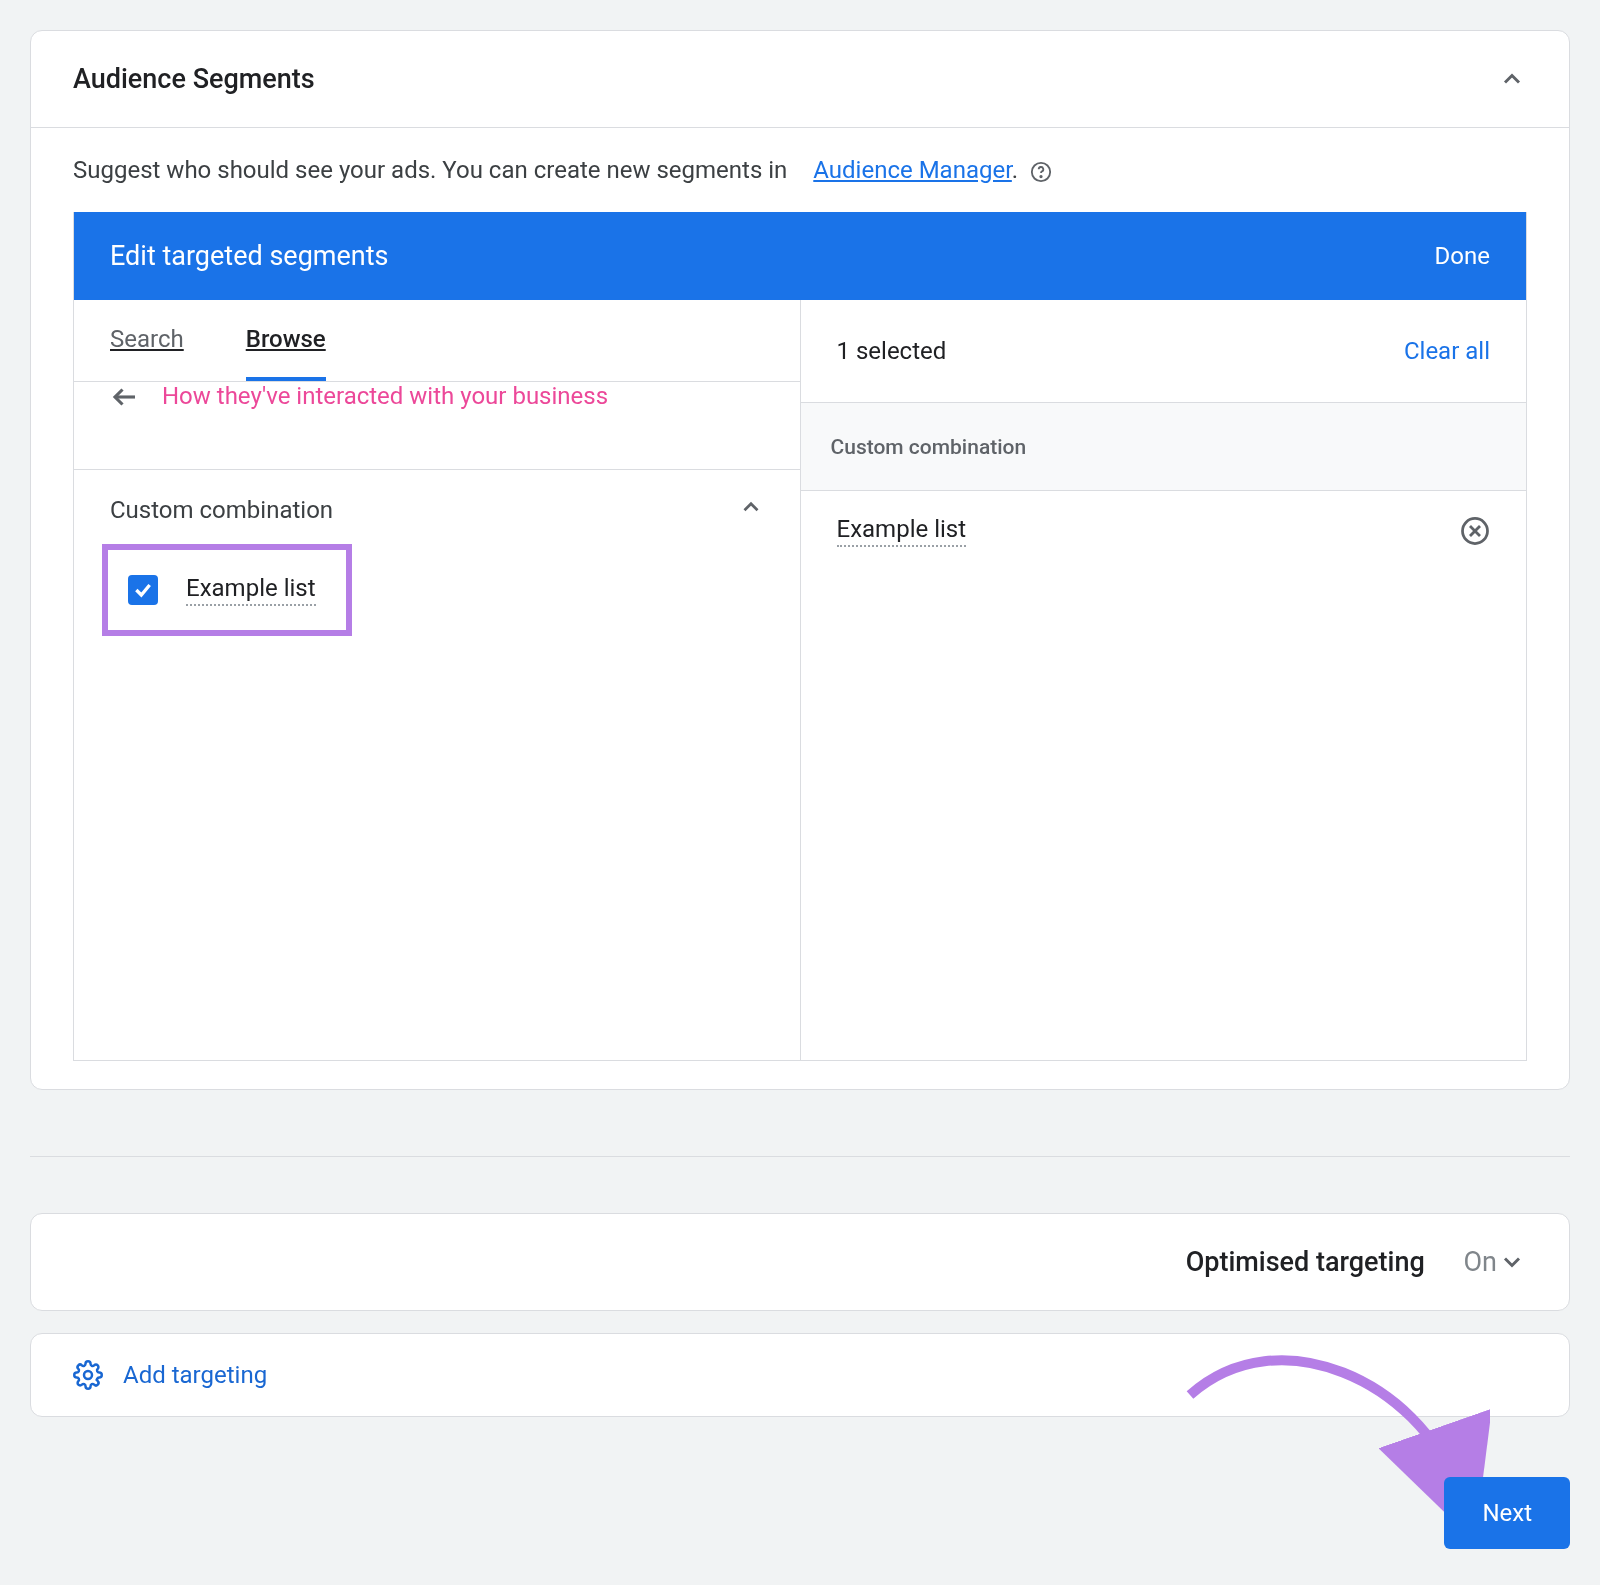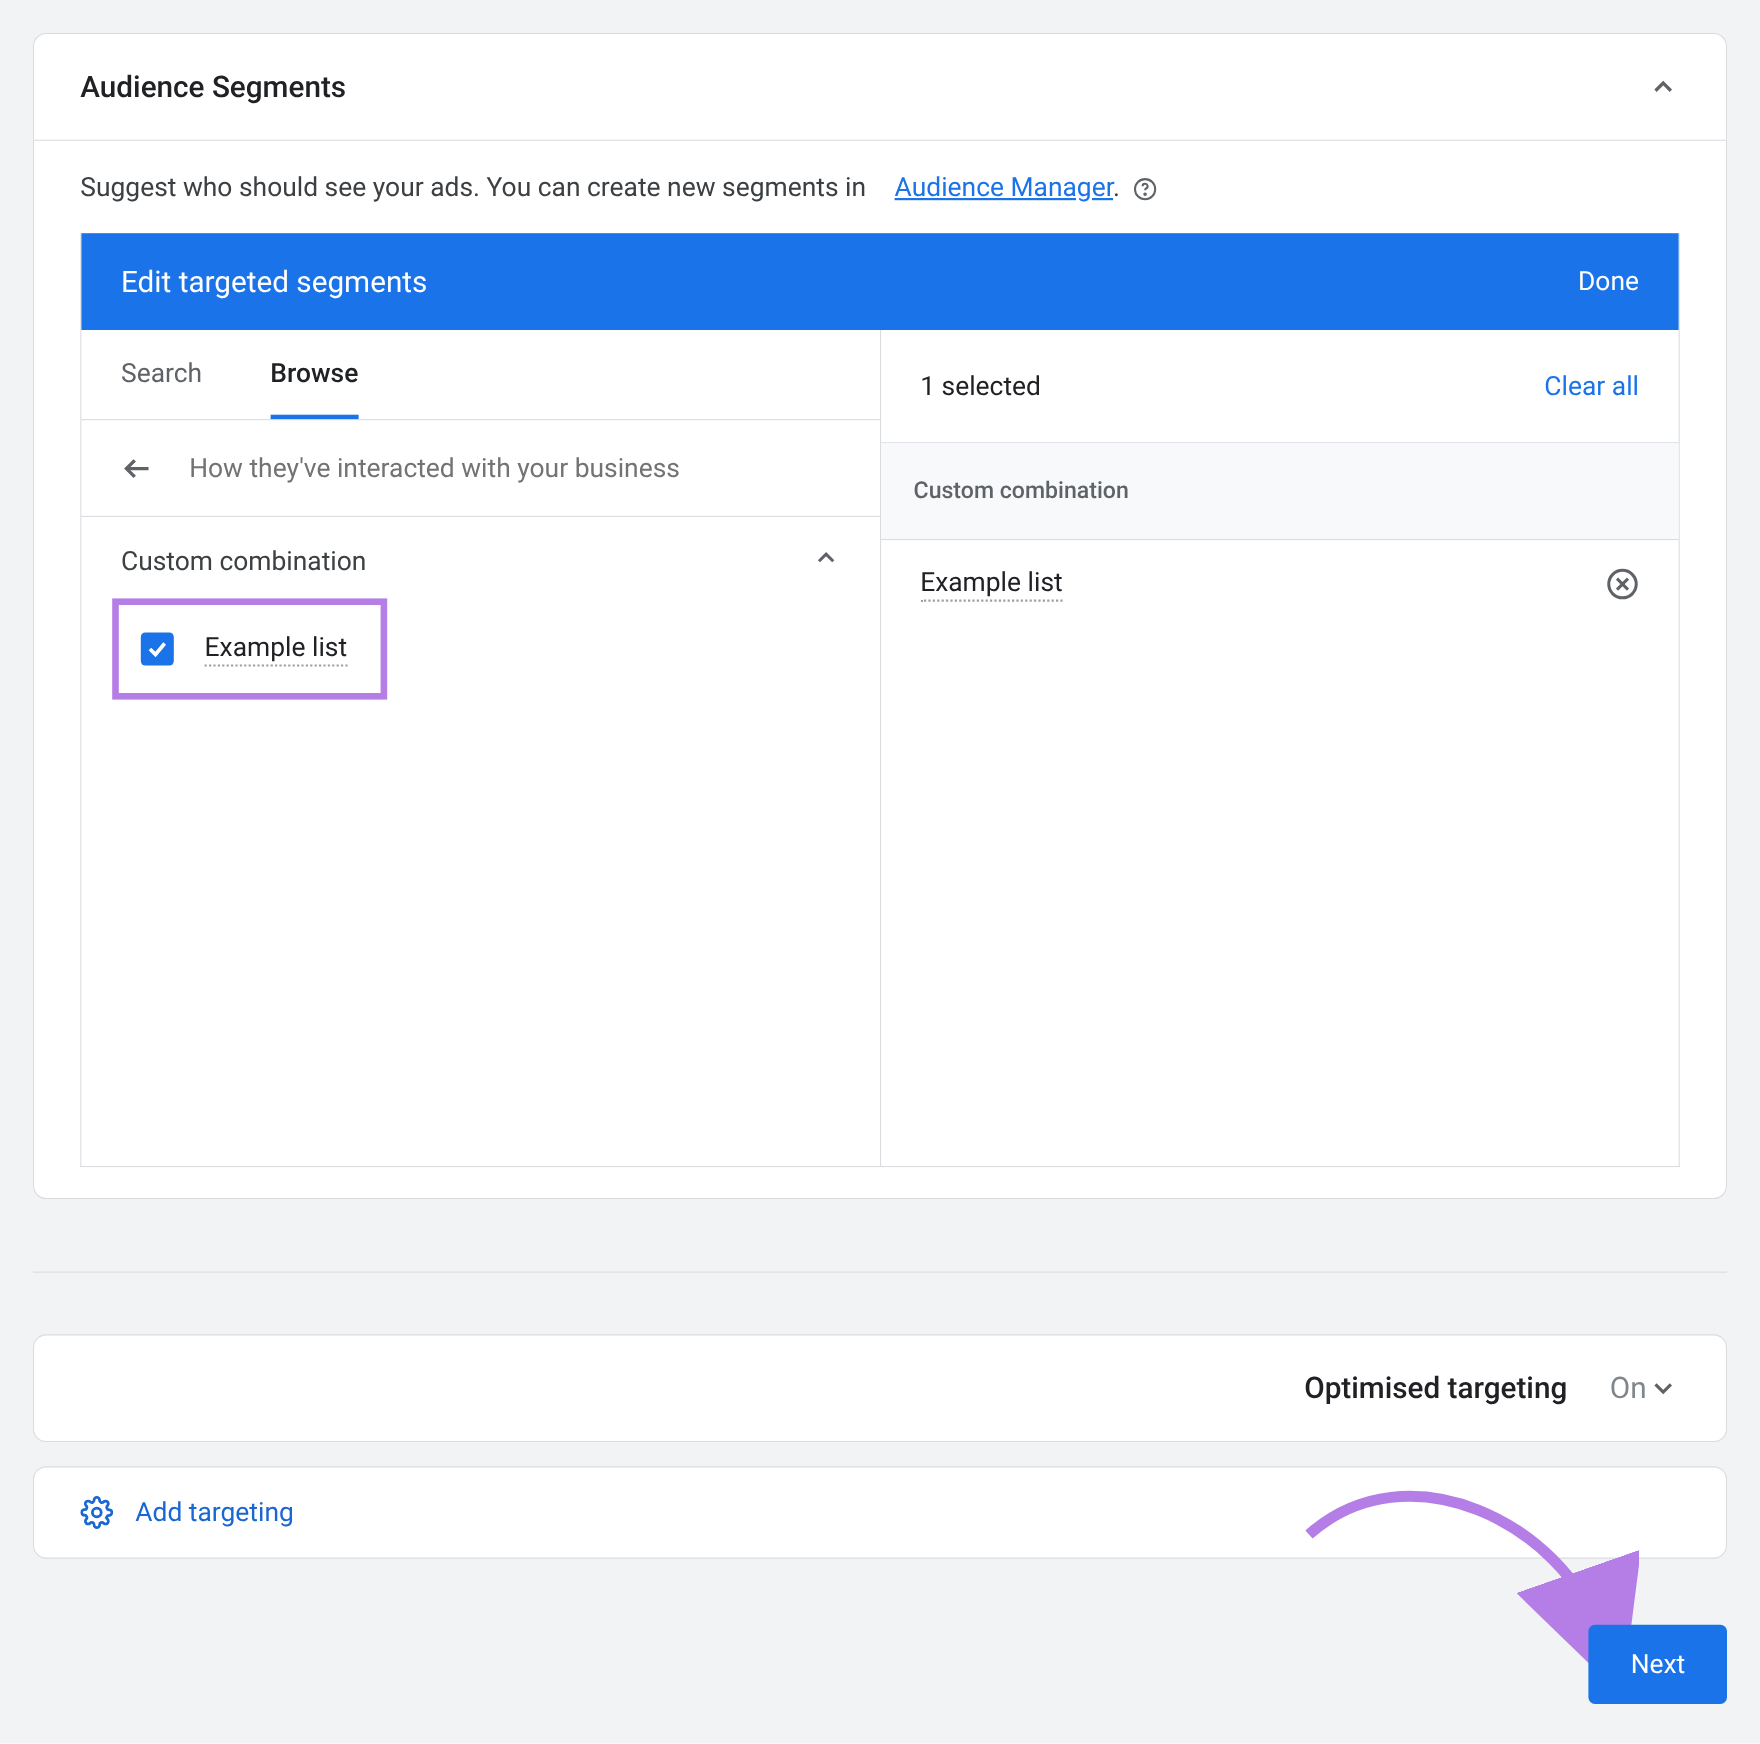--- a/index.html
+++ b/index.html
@@ -86,20 +86,21 @@
     flex: 1;
     display: flex;
     flex-direction: column;
   }
   .tabs {
     display: flex;
     align-items: stretch;
     border-bottom: 1px solid #dadce0;
     padding: 0 36px;
     height: 82px;
+    text-decoration: underline;
   }
   .tab {
     display: flex;
     align-items: center;
     font-size: 24px;
     color: #5f6368;
     margin-right: 62px;
     border-bottom: 4px solid transparent;
     cursor: pointer;
   }
@@ -116,27 +117,26 @@
     height: 103px;
     border-bottom: 1px solid #dadce0;
     font-size: 24px;
   }
   .clear-all {
     color: #1a73e8;
     cursor: pointer;
   }
   .breadcrumb-row {
     display: flex;
-    align-items: center;
-    gap: 32px;
+    gap: 22px;
     padding: 0 36px;
     height: 88px;
     border-bottom: 1px solid #dadce0;
     font-size: 24px;
-    color: #737373;
+    color: #ec4899;
   }
   .back-arrow {
     color: #5f6368;
     cursor: pointer;
     display: flex;
   }
   .group-header-row {
     display: flex;
     align-items: center;
     height: 88px;

